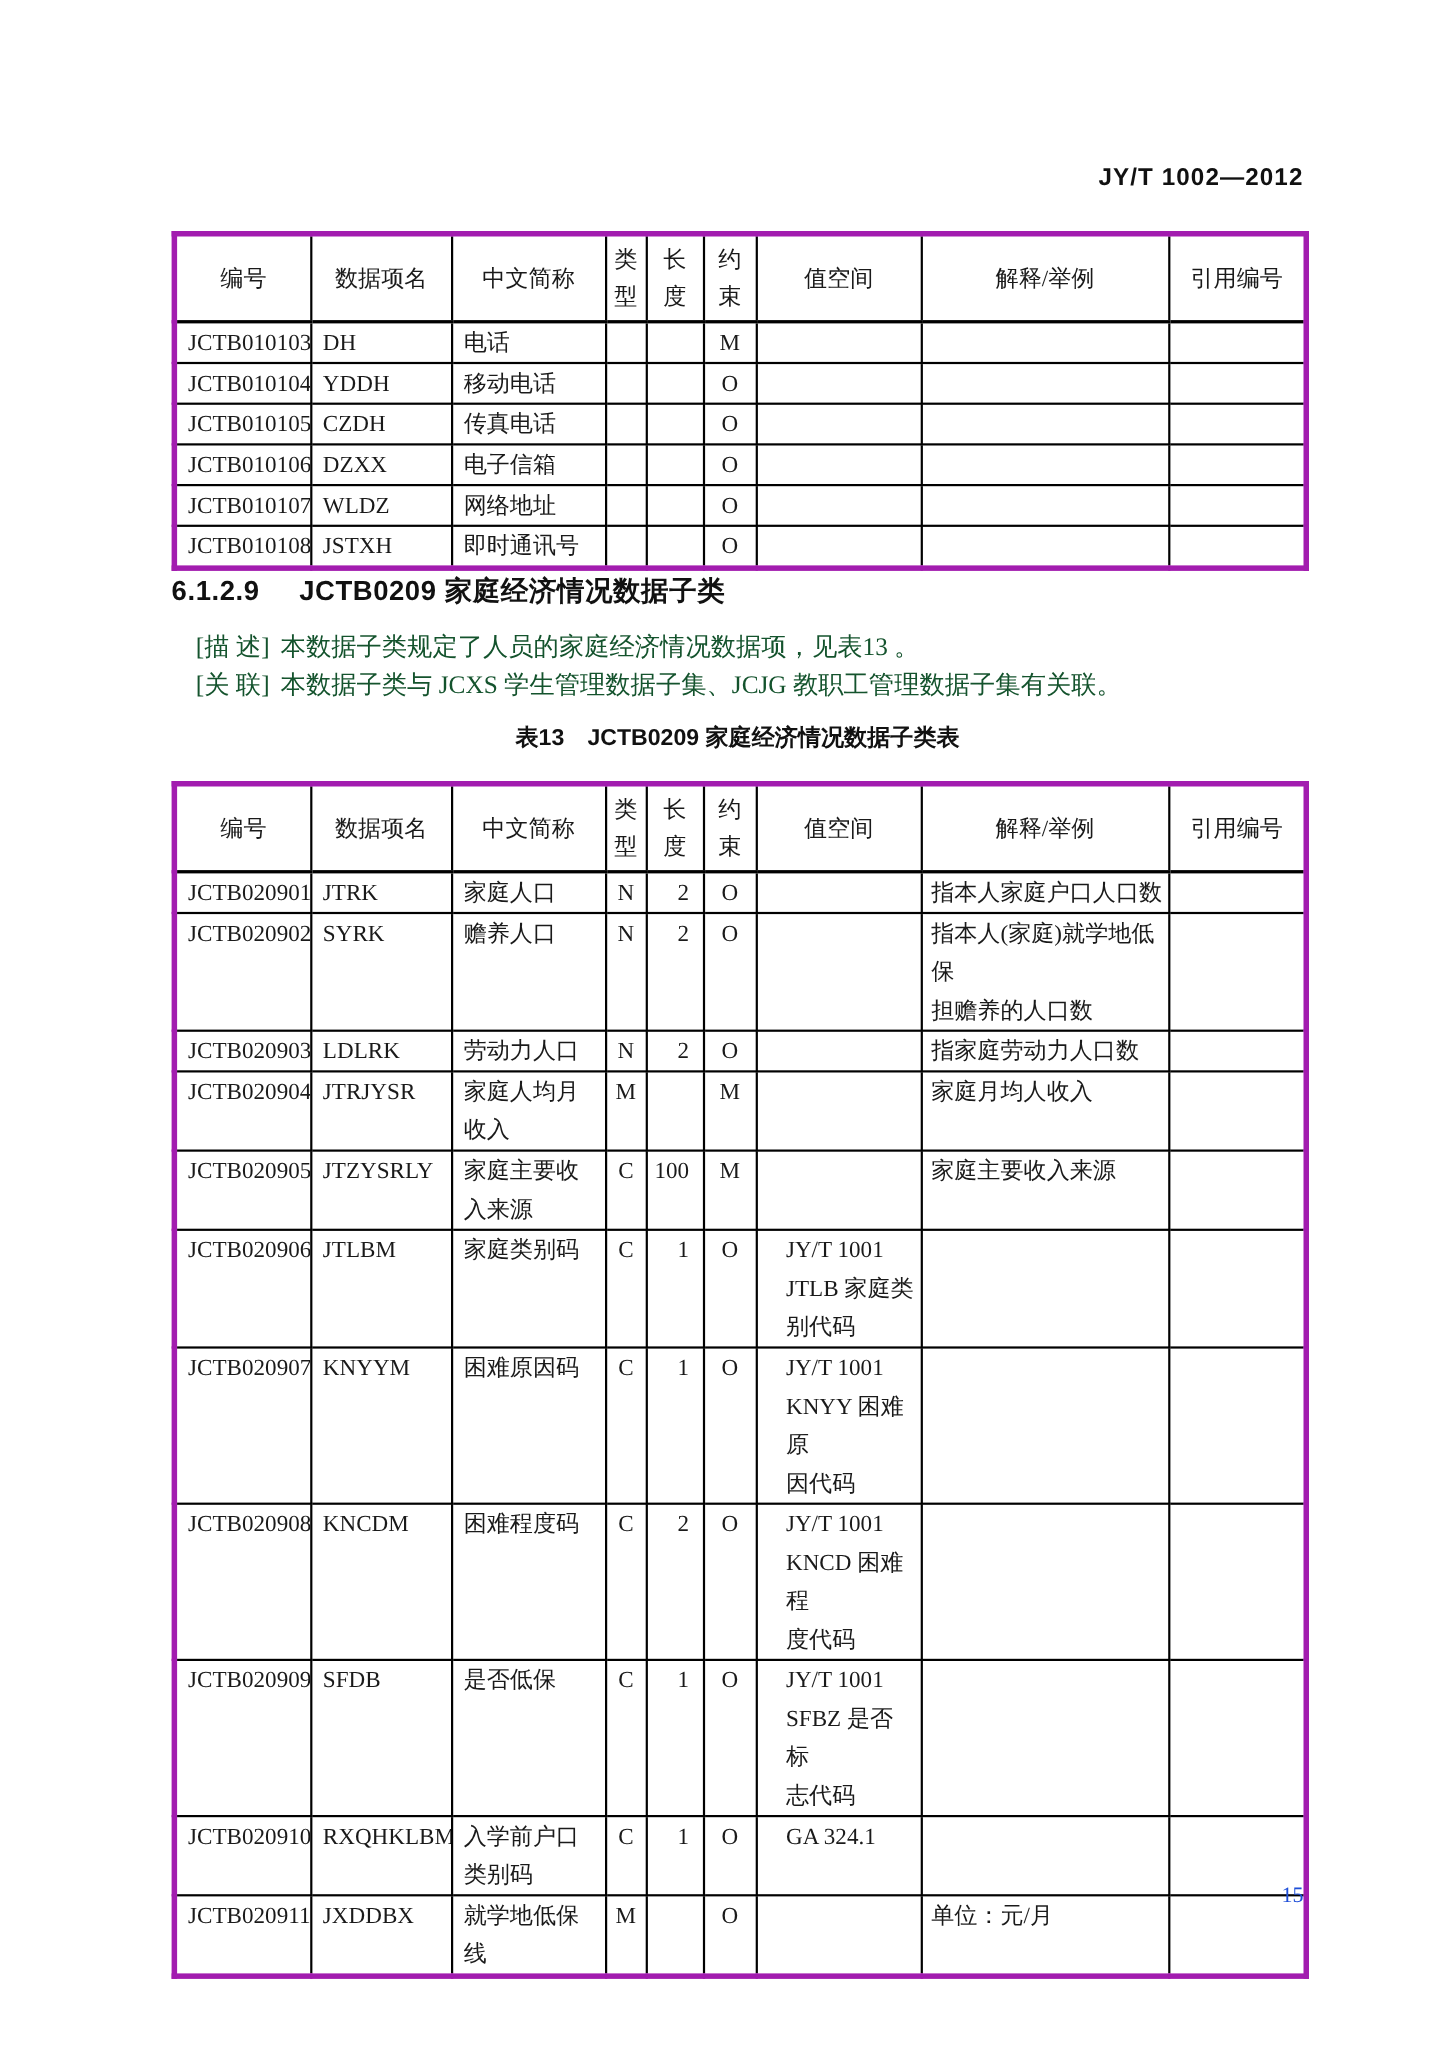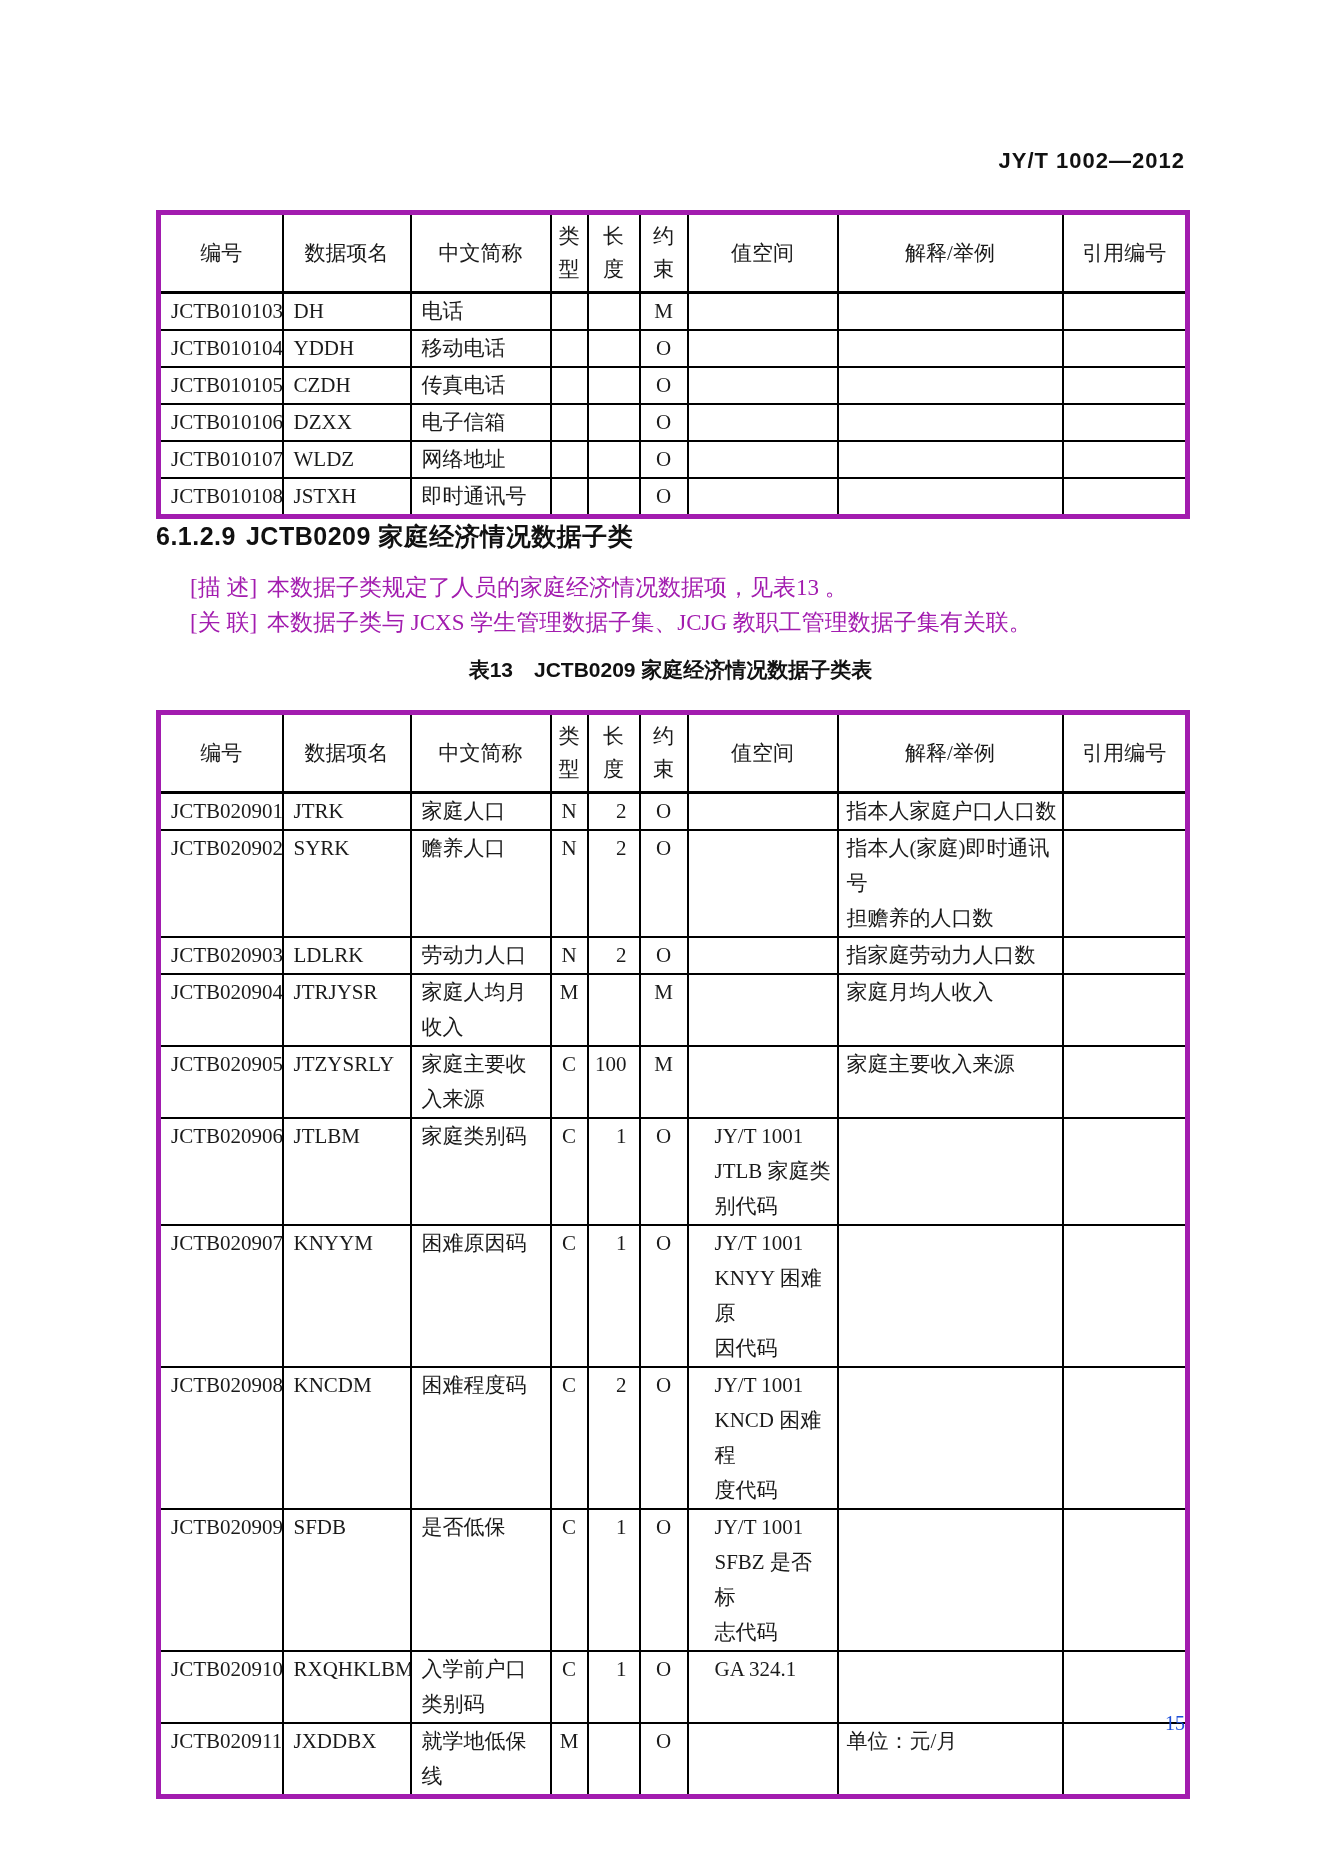--- a/index.html
+++ b/index.html
@@ -59,25 +59,25 @@
   .data-table td:nth-child(6){text-align:center;}
   .data-table td:nth-child(7){padding:0 4px 0 26px;}
   .data-table td:nth-child(8){padding:0 2px 0 8px;}
   
   .section-heading{
     position:absolute;top:520px;left:156px;
     font-family:"Liberation Sans","DejaVu Sans",sans-serif;
     font-weight:700;font-size:25px;color:#111;
     letter-spacing:0.5px;
   }
-  .section-heading .sec-num{margin-right:10px;}
+  .section-heading .sec-num{margin-right:36px;}
   .para{
-    position:absolute;left:168px;width:1029px;
+    position:absolute;left:156px;width:1029px;
     padding-left:22px;box-sizing:border-box;
-    font-size:23px;line-height:32px;color:#a21caf;
+    font-size:23px;line-height:32px;color:#14532d;
   }
   .para-desc{top:572px;}
   .para-rel{top:607px;}
   .para .p-label{margin-right:10px;}
   .table-caption{
     position:absolute;top:656px;left:156px;width:1029px;
     text-align:center;
     font-family:"Liberation Sans","DejaVu Sans",sans-serif;
     font-weight:700;font-size:21px;color:#111;
   }
@@ -246,21 +246,21 @@
     <td></td>
   </tr>
         <tr>
     <td>JCTB020902</td>
     <td>SYRK</td>
     <td>赡养人口</td>
     <td>N</td>
     <td>2</td>
     <td>O</td>
     <td></td>
-    <td>指本人(家庭)即时通讯号
+    <td>指本人(家庭)就学地低保
 担赡养的人口数</td>
     <td></td>
   </tr>
         <tr>
     <td>JCTB020903</td>
     <td>LDLRK</td>
     <td>劳动力人口</td>
     <td>N</td>
     <td>2</td>
     <td>O</td>

